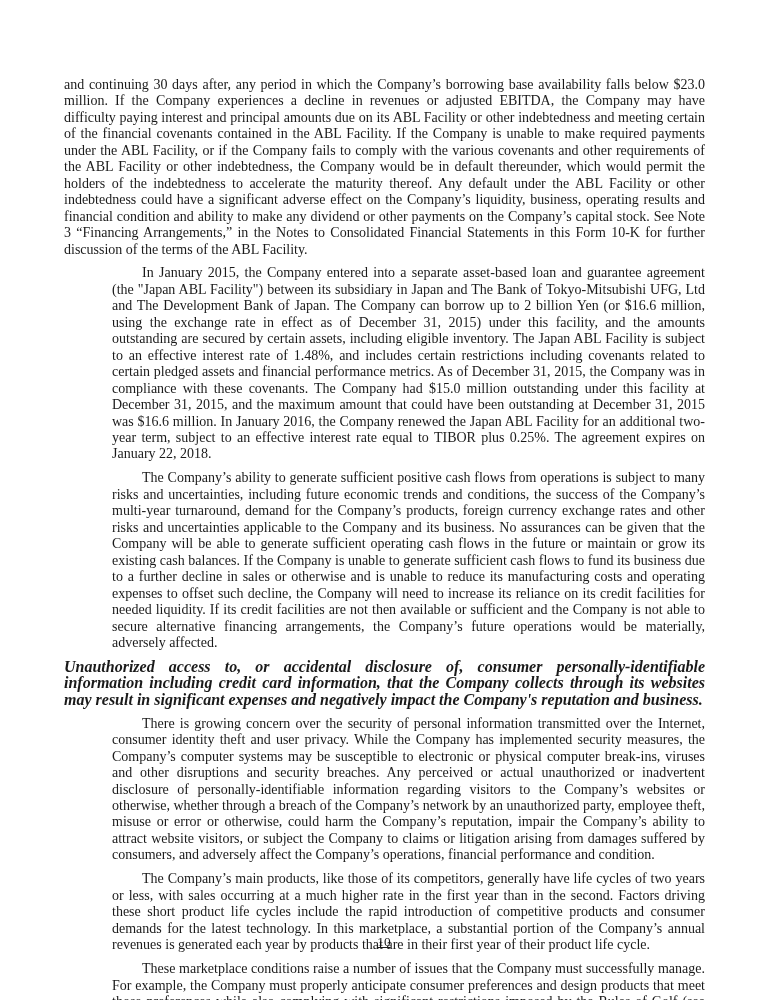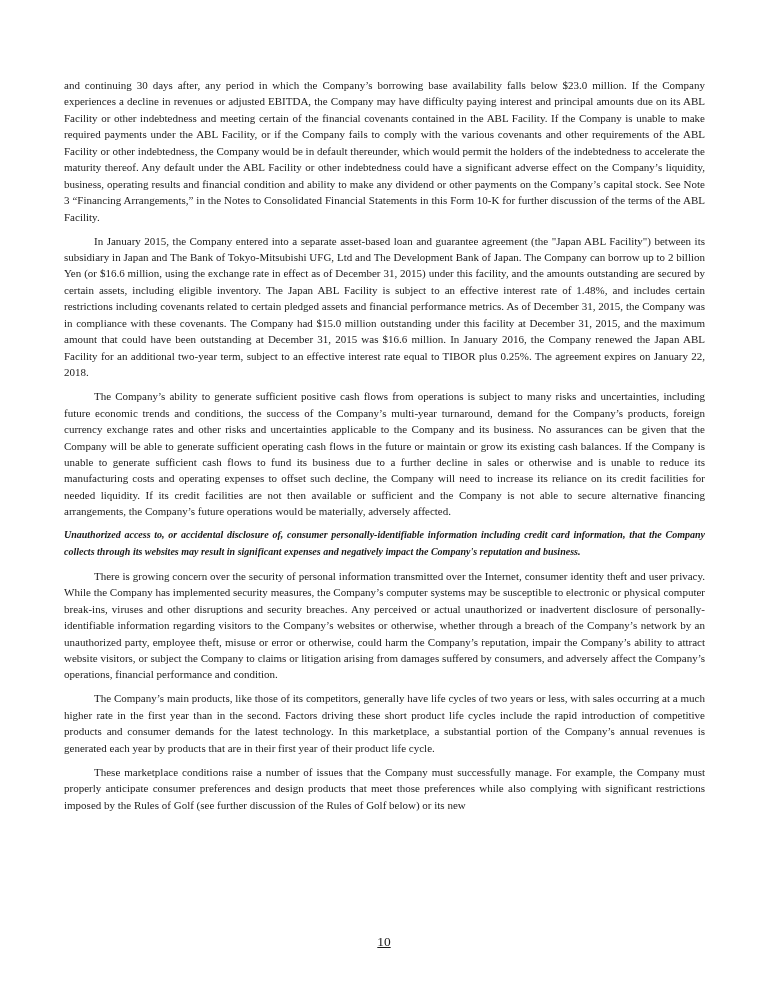--- a/index.html
+++ b/index.html
@@ -16,31 +16,32 @@
       color: #1a1a1a;
     }
     .page {
       position: absolute;
       left: 64px;
       top: 77px;
       width: 641px;
     }
     .para {
       margin: 0 0 7.5px 0;
-      font-size: 11px;
+      font-size: 14px;
       line-height: 16.45px;
       text-align: justify;
       text-indent: 0;
     }
     .para.indent {
       text-indent: 30px;
+      margin-left: 48px;
     }
     .heading {
       margin: 0 0 7.5px 0;
-      font-size: 10px;
+      font-size: 16px;
       line-height: 16.45px;
       font-weight: bold;
       font-style: italic;
       text-align: justify;
     }
     .page-number {
       position: absolute;
       left: 0;
       width: 768px;
       top: 934px;

